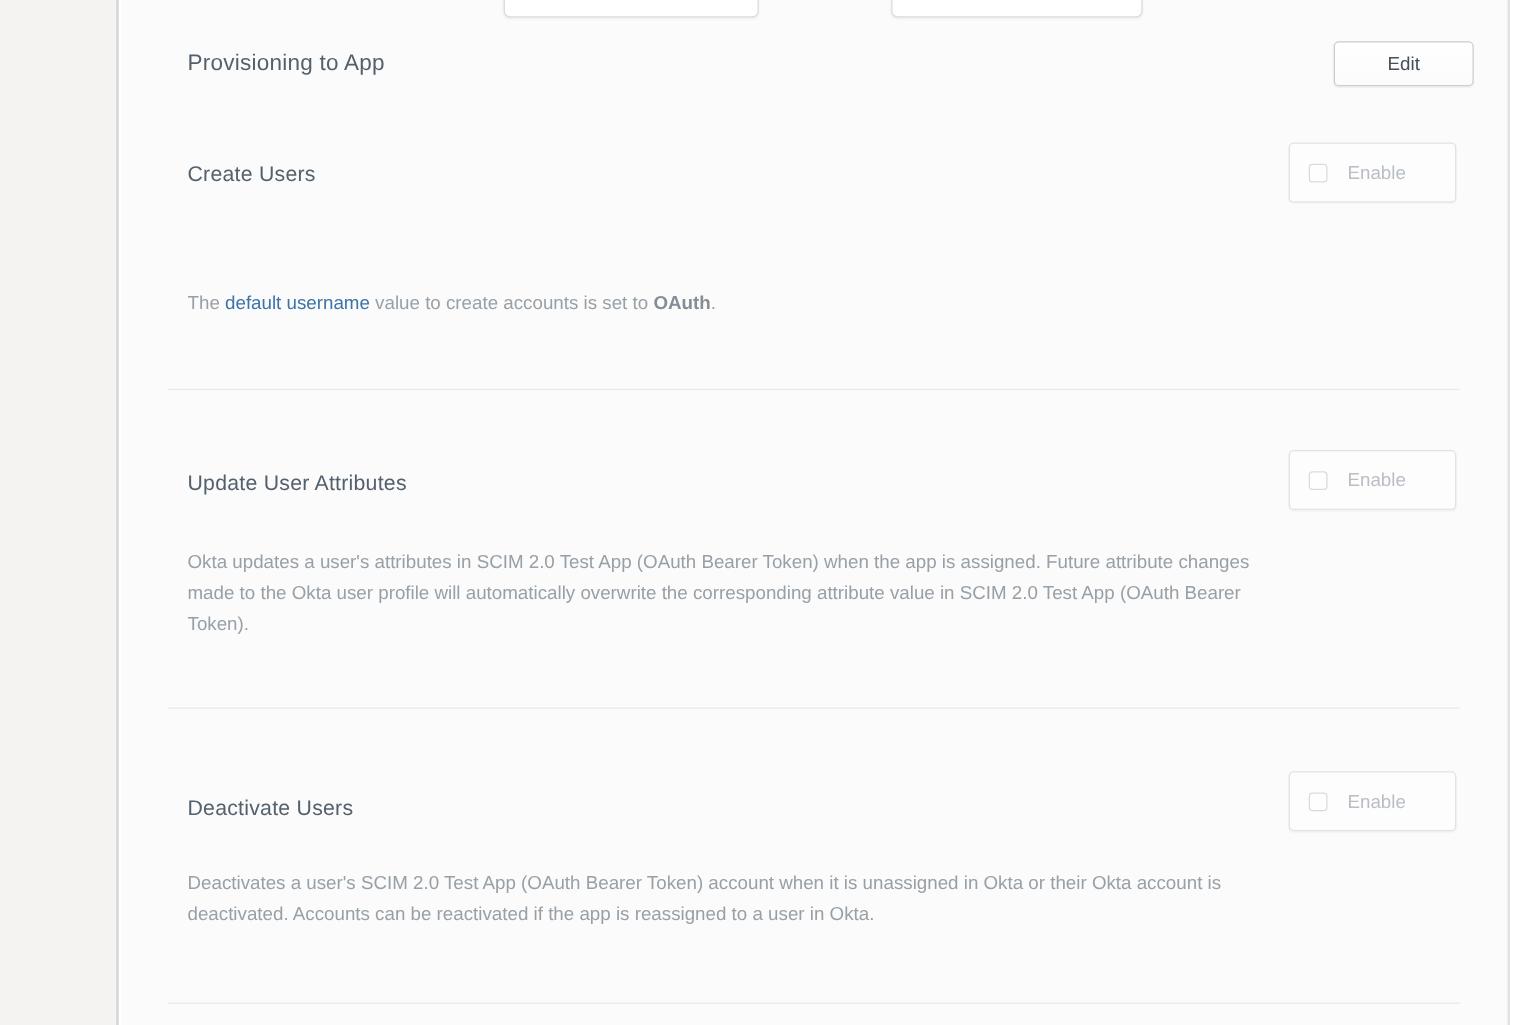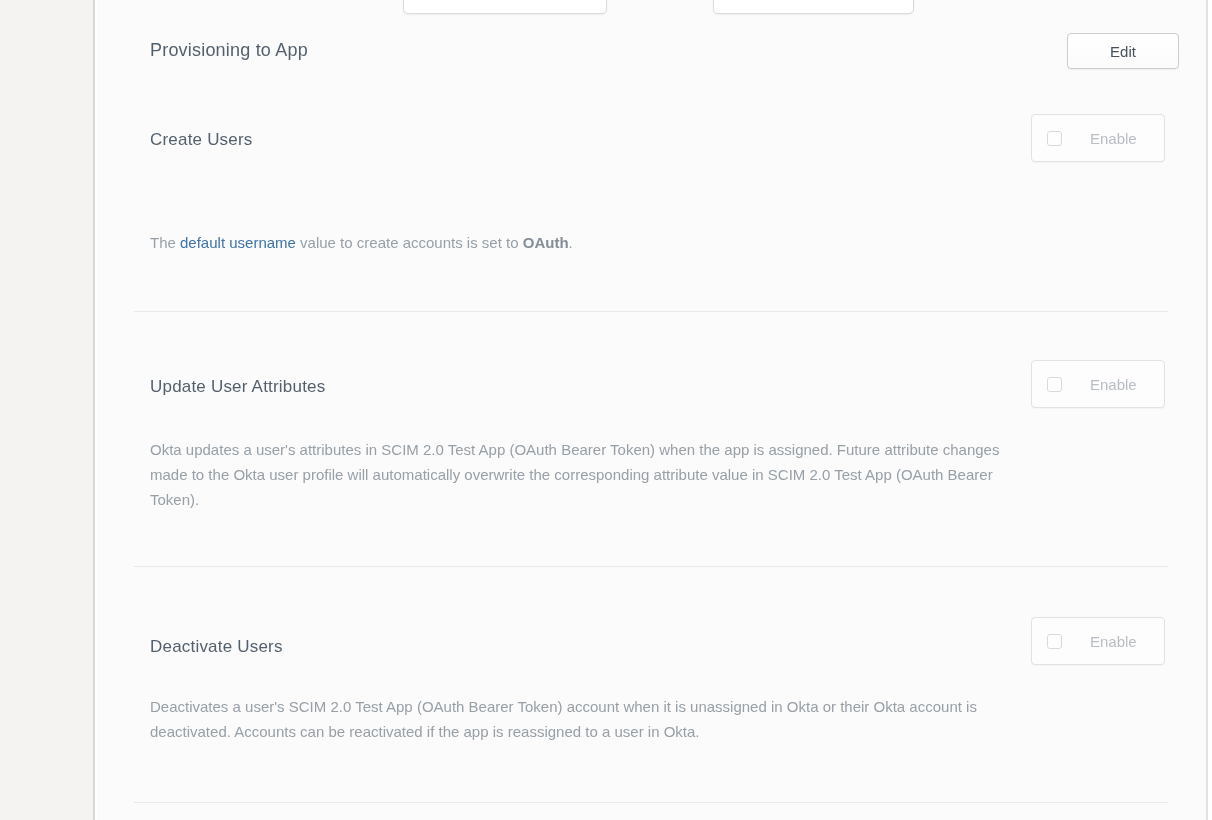--- a/index.html
+++ b/index.html
@@ -56,21 +56,21 @@
   .sh1 { top:130px; }
   .sh2 { top:377px; }
   .sh3 { top:637px; }
 
   .enable-btn {
     position:absolute; left:1031px; width:134px; height:48px;
     background:#fdfdfd;
     border:1px solid #e0e3e6; border-radius:4px;
     box-shadow:0 1px 1px rgba(0,0,0,0.03);
     display:flex; align-items:center;
-    padding-left:15px; gap:28px;
+    padding-left:15px; gap:16px;
     cursor:default;
   }
   .eb1 { top:114px; }
   .eb2 { top:360px; }
   .eb3 { top:617px; }
   .enable-checkbox {
     width:15px; height:15px; flex:0 0 auto;
     background:#fefefe; border:1px solid #d7dbde; border-radius:3px;
   }
   .enable-label { font-size:15px; color:#b8bec4; }

